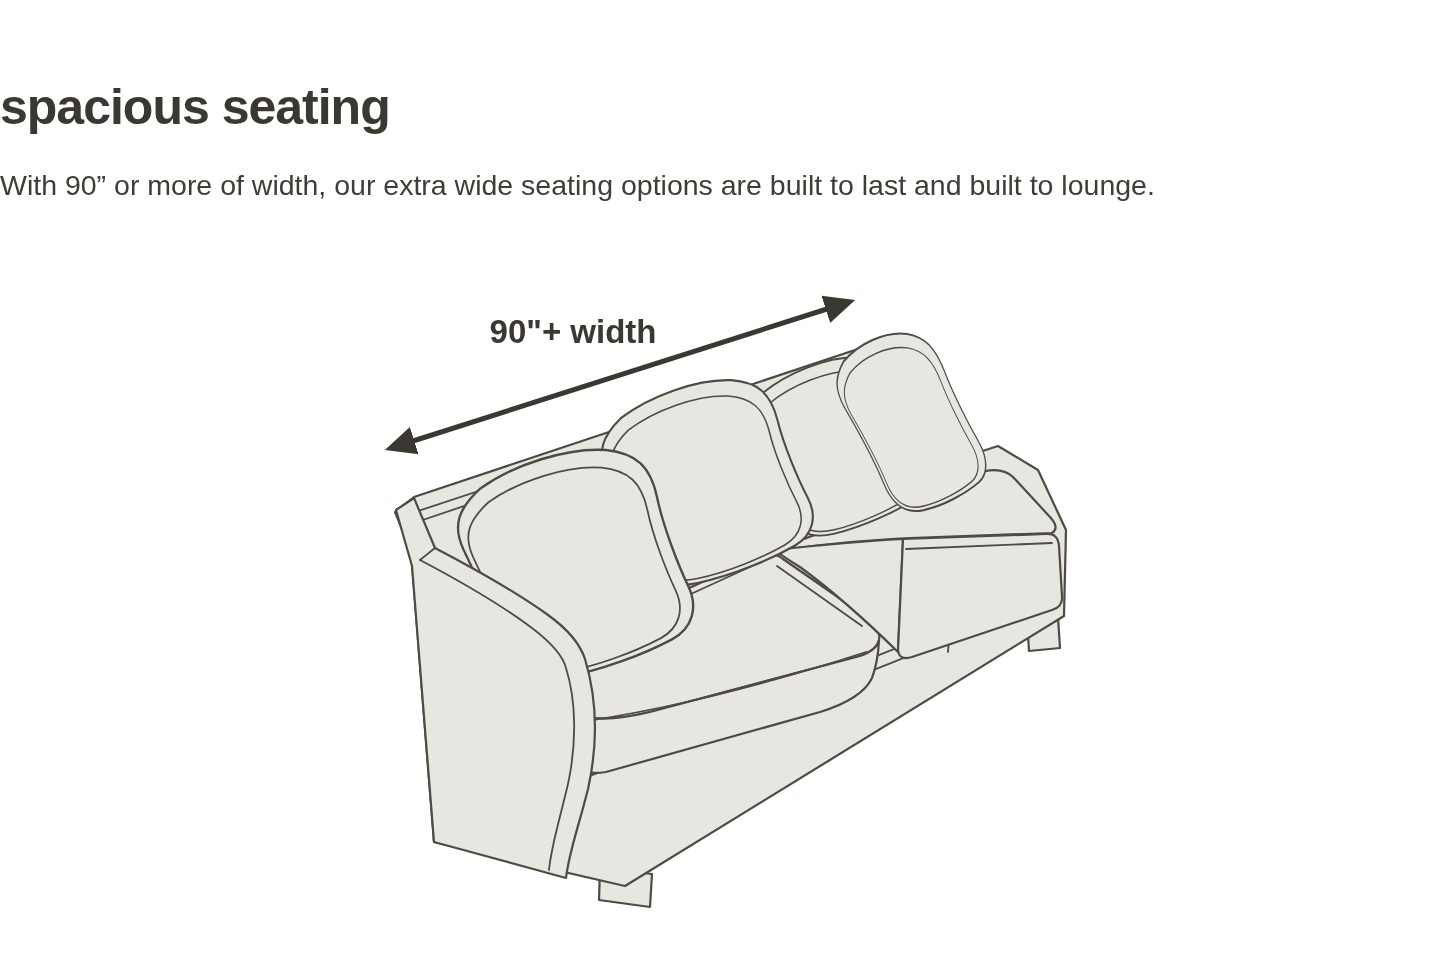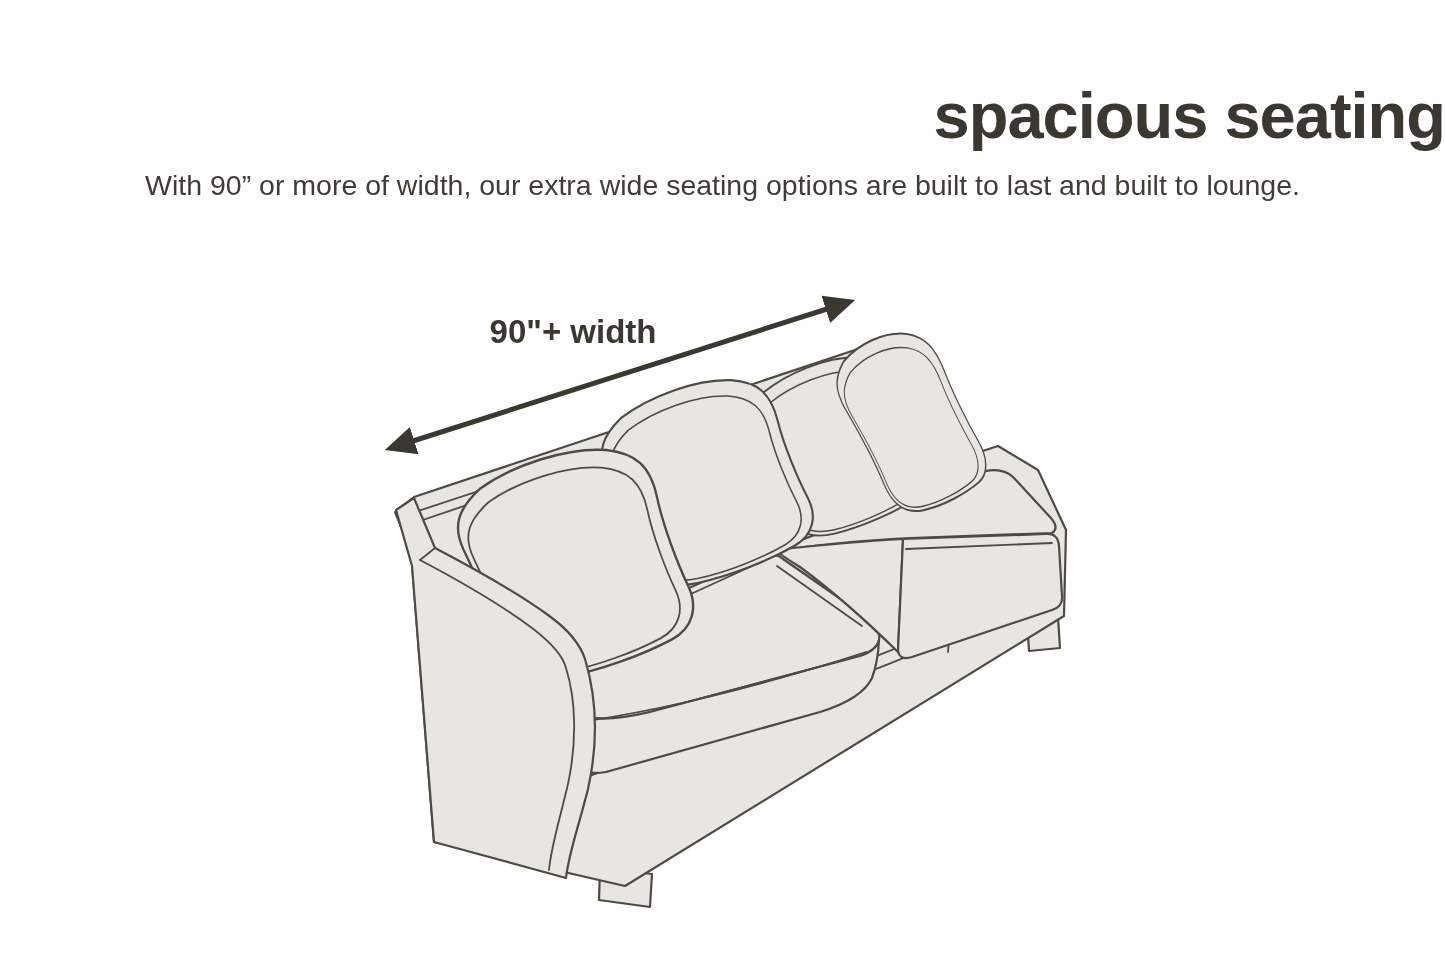--- a/index.html
+++ b/index.html
@@ -3,27 +3,27 @@
 <meta charset="utf-8">
 <style>
   html,body{margin:0;padding:0;}
   body{
     width:1445px;height:964px;position:relative;overflow:hidden;
     background:#ffffff;
     font-family:"Liberation Sans", sans-serif;
   }
   .page-title{
     position:absolute;top:78px;left:0;width:100%;
-    margin:0;text-align:right;
-    font-size:65px;font-weight:700;letter-spacing:-1px;
+    margin:0;text-align:left;
+    font-size:50px;font-weight:700;letter-spacing:-1px;
     color:#3b3731;
   }
   .description{
     position:absolute;top:167px;left:0;width:100%;
-    text-align:center;color:#413d36;
+    color:#413d36;
     font-size:28.5px;line-height:37px;font-weight:400;
   }
   .illustration{
     position:absolute;left:0;top:270px;width:1445px;height:694px;display:block;
   }
   .fs{fill:#e7e6e1;stroke:#4e4a44;stroke-width:2.2;stroke-linejoin:round;stroke-linecap:round;}
   .ln{fill:none;stroke:#4e4a44;stroke-width:1.8;stroke-linejoin:round;stroke-linecap:round;}
   .arrowline{stroke:#3b3731;stroke-width:5;fill:none;}
   .dimlabel{font-family:"Liberation Sans", sans-serif;font-size:33px;font-weight:700;fill:#3b3731;}
 </style>

